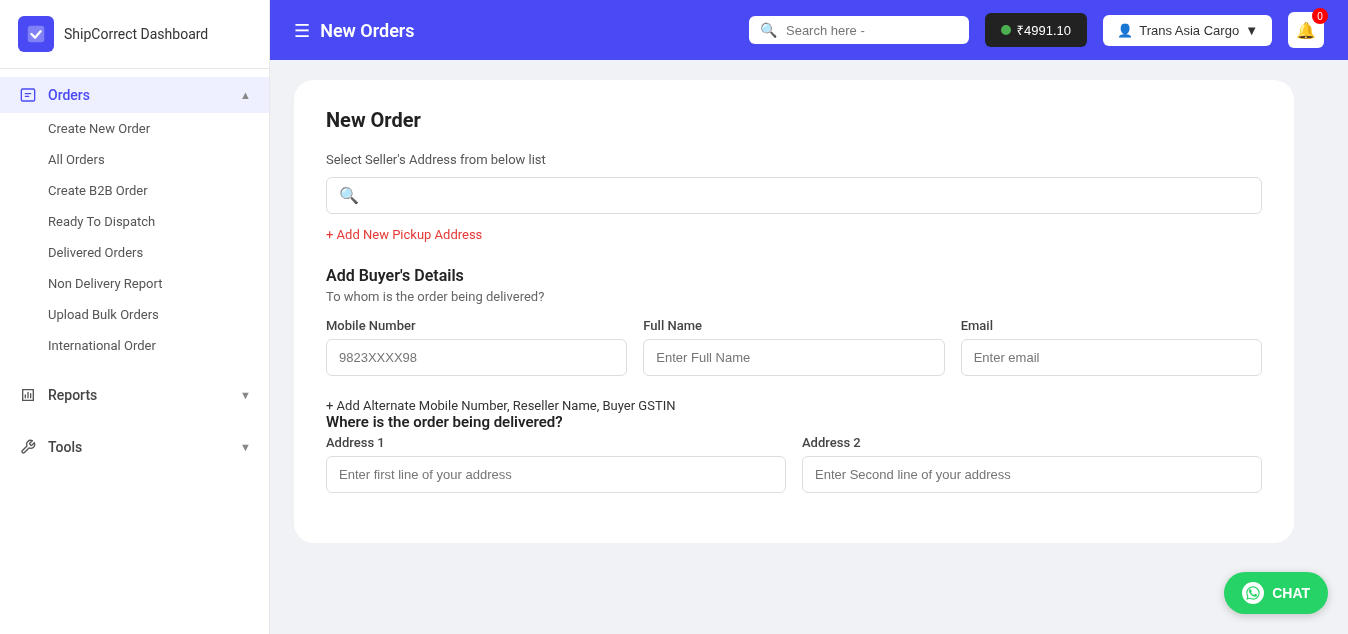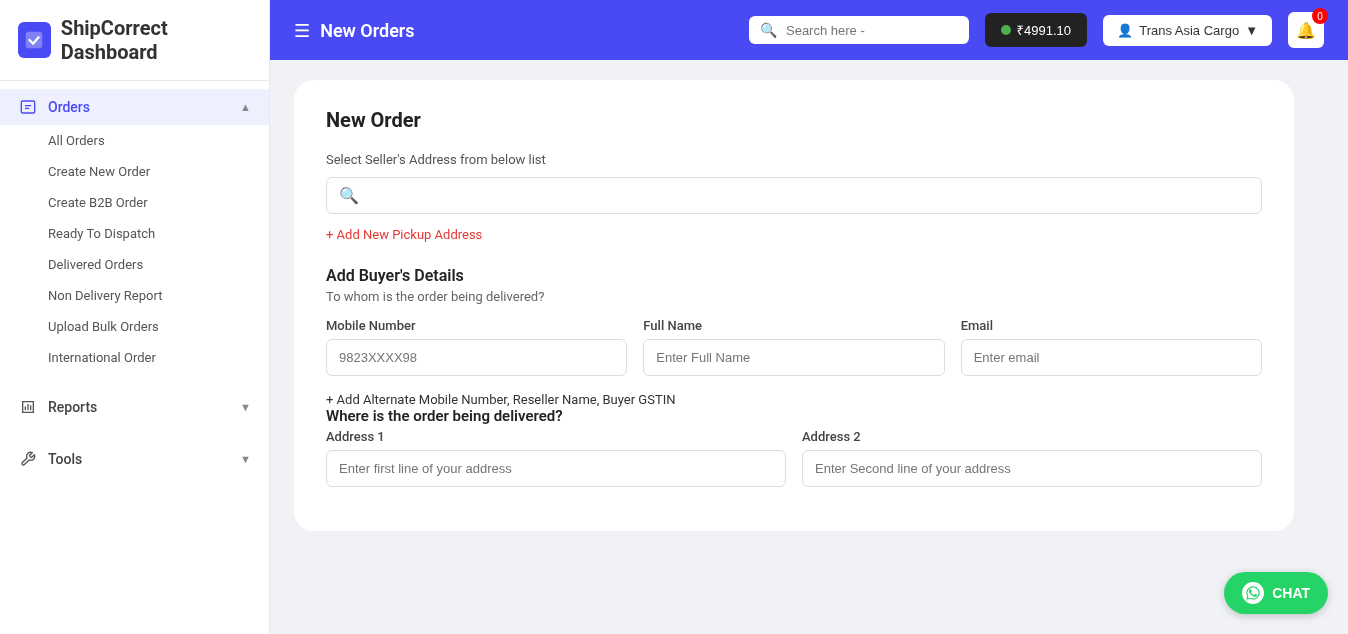--- a/index.html
+++ b/index.html
@@ -26,21 +26,21 @@
     .logo-icon {
       width: 36px;
       height: 36px;
       background: #4a4af4;
       border-radius: 6px;
       display: flex;
       align-items: center;
       justify-content: center;
     }
     .logo-icon svg { width: 22px; height: 22px; }
-    .logo-text { font-size: 20px; font-weight: 700; color: #333; }
+    .logo-text { font-size: 14px; font-weight: 400; color: #333; }
 
     .sidebar-section { padding: 8px 0; }
 
     .sidebar-menu-item {
       display: flex;
       align-items: center;
       justify-content: space-between;
       padding: 10px 18px;
       cursor: pointer;
       color: #444;
@@ -184,21 +184,21 @@
       border: 1px solid #ddd;
       border-radius: 6px;
       padding: 8px 12px;
       gap: 8px;
       margin-bottom: 10px;
     }
     .search-address-bar input { border: none; outline: none; font-size: 13px; width: 100%; color: #555; }
 
     .add-link { color: #e53935; font-size: 13px; cursor: pointer; margin-bottom: 24px; display: inline-block; }
 
-    .form-row { display: flex; gap: 16px; margin-bottom: 16px; }
+    .form-row { display: flex; gap: 16px; margin-bottom: 22px; }
     .form-group { flex: 1; display: flex; flex-direction: column; gap: 6px; }
     .form-label { font-size: 13px; color: #444; font-weight: 500; }
     .form-input {
       border: 1px solid #ddd;
       border-radius: 6px;
       padding: 10px 12px;
       font-size: 13px;
       color: #555;
       outline: none;
     }
@@ -262,24 +262,24 @@
               <rect x="2" y="3" width="20" height="18" rx="2" fill="none" stroke="#4a4af4" stroke-width="2"></rect>
               <path d="M8 10h8M8 14h5" stroke="#4a4af4" stroke-width="2" stroke-linecap="round"></path>
             </svg>
         </div>
         <span>Orders</span>
       </div>
       <span class="chevron">▲</span>
     </div>
 
     <div class="sidebar-sub-item">
+      <span>Create New Order</span>
+    </div>
+    <div class="sidebar-sub-item">
       <span>All Orders</span>
-    </div>
-    <div class="sidebar-sub-item">
-      <span>Create New Order</span>
     </div>
     <div class="sidebar-sub-item">
       <span>Create B2B Order</span>
     </div>
     <div class="sidebar-sub-item">
       <span>Ready To Dispatch</span>
     </div>
     <div class="sidebar-sub-item">
       <span>Delivered Orders</span>
     </div>

